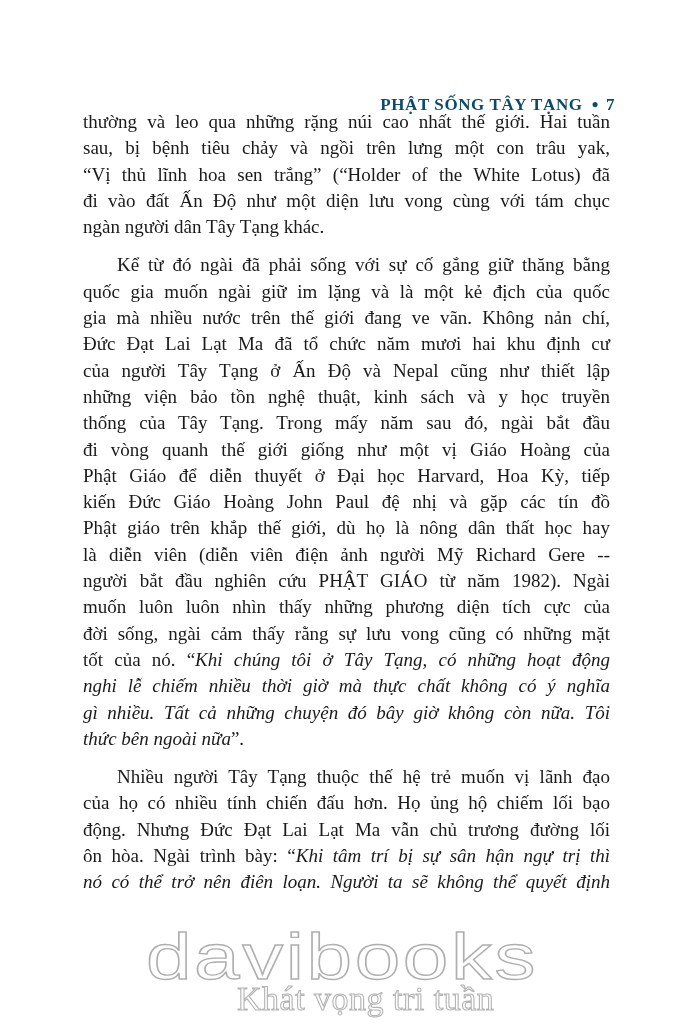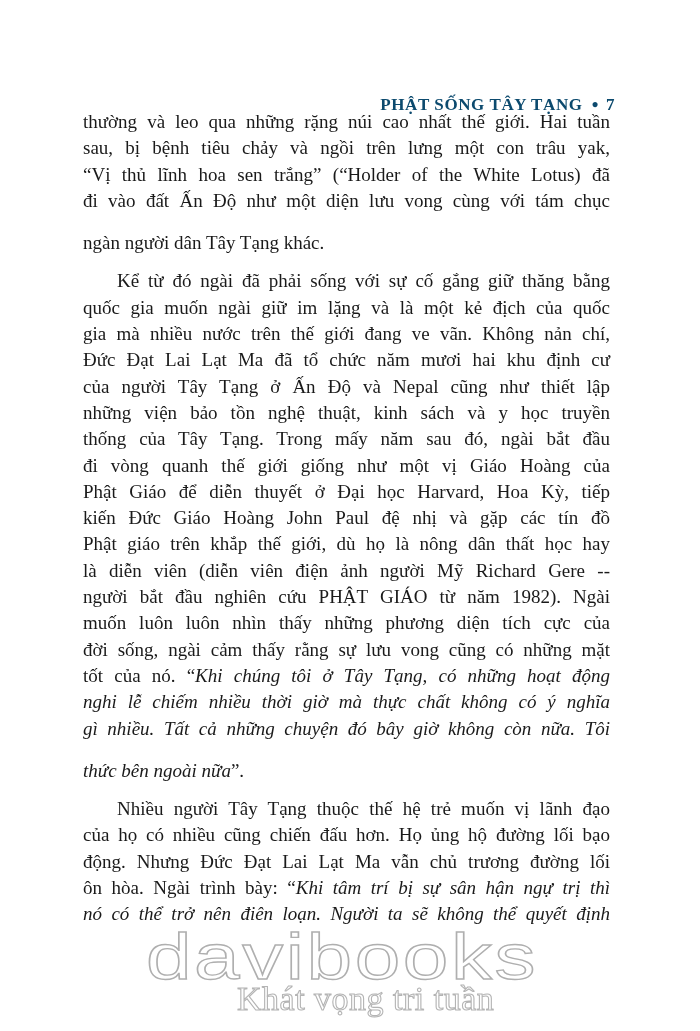--- a/index.html
+++ b/index.html
@@ -47,21 +47,21 @@
     font-size: 19px;
     line-height: 26.3px;
   }
   .para { margin: 0; }
   .para + .para { margin-top: 12px; }
   .para.indent .line:first-child { text-indent: 34px; }
   .line {
     text-align: justify;
     text-align-last: justify;
   }
-  .line.no-j { text-align-last: left; margin-top: 16px; }
+  .line.no-j { text-align-last: left; }
   .line i { font-style: italic; }
   
   .wm-brand {
     position: absolute;
     left: 146px;
     top: 925px;
     z-index: 0;
     font-family: "Liberation Sans", sans-serif;
     font-size: 64px;
     line-height: 1;
@@ -122,20 +122,20 @@
         <div class="line"><span>người bắt đầu nghiên cứu PHẬT GIÁO từ năm 1982). Ngài</span></div>
         <div class="line"><span>muốn luôn luôn nhìn thấy những phương diện tích cực của</span></div>
         <div class="line"><span>đời sống, ngài cảm thấy rằng sự lưu vong cũng có những mặt</span></div>
         <div class="line"><span>tốt của nó. “</span><i>Khi chúng tôi ở Tây Tạng, có những hoạt động</i></div>
         <div class="line"><i>nghi lễ chiếm nhiều thời giờ mà thực chất không có ý nghĩa</i></div>
         <div class="line"><i>gì nhiều. Tất cả những chuyện đó bây giờ không còn nữa. Tôi</i></div>
         <div class="line no-j"><i>thức bên ngoài nữa</i><span>”.</span></div>
       </div>
       <div class="para indent">
         <div class="line"><span>Nhiều người Tây Tạng thuộc thế hệ trẻ muốn vị lãnh đạo</span></div>
-        <div class="line"><span>của họ có nhiều cũng chiến đấu hơn. Họ ủng hộ đường lối bạo</span></div>
+        <div class="line"><span>của họ có nhiều tính chiến đấu hơn. Họ ủng hộ chiếm lối bạo</span></div>
         <div class="line"><span>động. Nhưng Đức Đạt Lai Lạt Ma vẫn chủ trương đường lối</span></div>
         <div class="line"><span>ôn hòa. Ngài trình bày: “</span><i>Khi tâm trí bị sự sân hận ngự trị thì</i></div>
         <div class="line"><i>nó có thể trở nên điên loạn. Người ta sẽ không thể quyết định</i></div>
       </div>
     </div>
 
 </div>
 
 </body></html>

